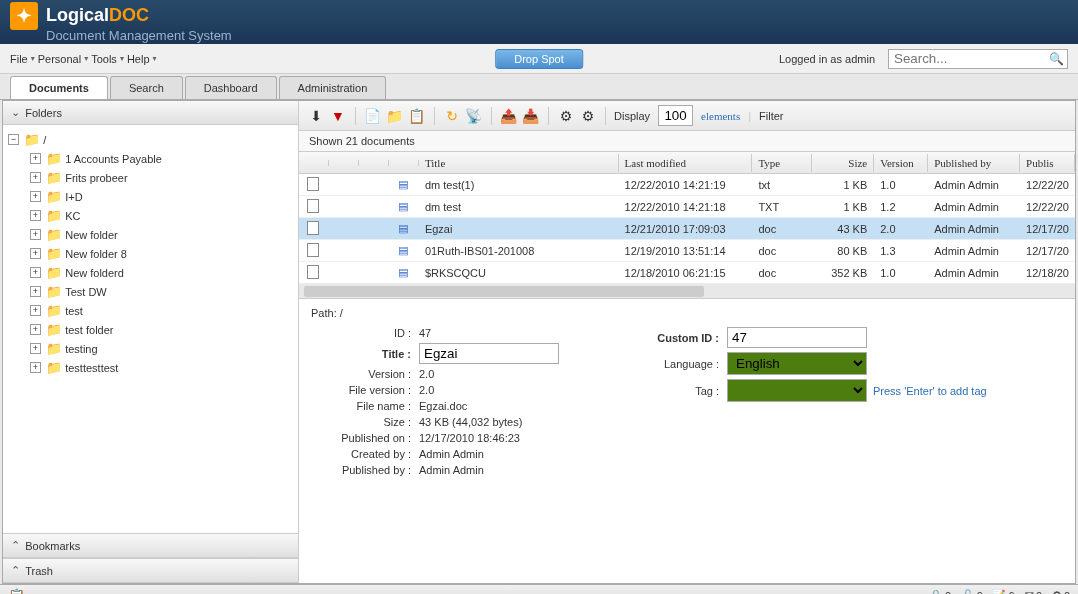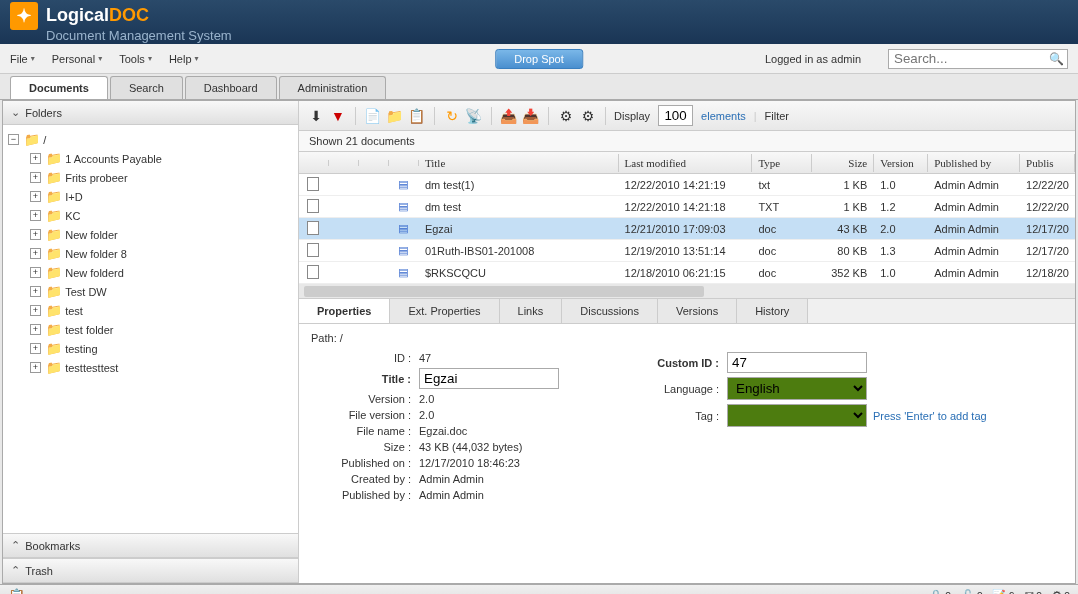--- a/index.html
+++ b/index.html
@@ -3,21 +3,21 @@
 <meta charset="utf-8">
 <style>
 * { box-sizing: border-box; margin: 0; padding: 0; }
 body { font-family: Arial, sans-serif; font-size: 11px; color: #333; background: #e8e8e8; width: 1078px; height: 594px; overflow: hidden; }
 .header { background: linear-gradient(#2a4a6a, #1a3555); height: 44px; display: flex; align-items: center; padding: 0 10px; color: white; }
 .logo { display: flex; align-items: center; gap: 8px; }
 .logo-icon { width: 28px; height: 28px; background: #f90; border-radius: 3px; display: flex; align-items: center; justify-content: center; font-size: 18px; color: white; font-weight: bold; }
 .logo-text { font-size: 18px; font-weight: bold; }
 .logo-text .orange { color: #f90; }
 .logo-sub { font-size: 13px; color: #99b3cc; margin-left: 36px; margin-top: -2px; }
-.menubar { background: #f0f0f0; border-bottom: 1px solid #ccc; height: 30px; display: flex; align-items: center; padding: 0 10px; gap: 17px; position: relative; }
+.menubar { background: #f0f0f0; border-bottom: 1px solid #ccc; height: 30px; display: flex; align-items: center; padding: 0 10px; gap: 3px; position: relative; }
 .menu-item { cursor: pointer; display: flex; align-items: center; gap: 3px; }
 .menu-item::after { content: '▾'; font-size: 8px; color: #666; }
 .drop-spot { position: absolute; left: 50%; transform: translateX(-50%); background: linear-gradient(#7ab7e8, #4a8fcf); color: white; padding: 3px 18px; border-radius: 3px; border: 1px solid #3a7fbf; cursor: pointer; }
 .login-info { margin-left: auto; margin-right: 10px; }
 .search-box { width: 180px; height: 20px; border: 1px solid #aaa; padding: 2px 20px 2px 5px; background: white; }
 .search-wrap { position: relative; }
 .search-icon { position: absolute; right: 4px; top: 3px; color: #4a8fcf; font-size: 12px; cursor: pointer; }
 .tabs { display: flex; background: #e8e8e8; padding: 2px 12px 0 10px; border-bottom: 1px solid #aaa; }
 .tab { padding: 5px 18px; border: 1px solid #aaa; border-bottom: none; margin-right: 2px; background: #e0e0e0; cursor: pointer; border-radius: 3px 3px 0 0; }
 .tab.active { background: white; font-weight: bold; }
@@ -28,21 +28,21 @@
 .tree { flex: 1; overflow: auto; padding: 5px; }
 .tree-node { display: flex; align-items: center; gap: 3px; padding: 2px 0; cursor: pointer; }
 .tree-node .expand { width: 11px; height: 11px; border: 1px solid #999; background: white; display: inline-flex; align-items: center; justify-content: center; font-size: 9px; line-height: 1; cursor: pointer; margin-right: 2px; }
 .tree-children { padding-left: 22px; }
 .folder-icon { color: #e8b838; font-size: 13px; }
 .content { flex: 1; display: flex; flex-direction: column; overflow: hidden; }
 .toolbar { background: linear-gradient(#f8f8f8, #e8e8e8); border-bottom: 1px solid #ccc; padding: 4px 8px; display: flex; align-items: center; gap: 8px; }
 .tb-group { display: flex; gap: 4px; border-right: 1px solid #ccc; padding-right: 8px; }
 .tb-icon { width: 18px; height: 18px; display: inline-flex; align-items: center; justify-content: center; cursor: pointer; font-size: 14px; }
 .display-input { width: 35px; border: 1px solid #aaa; padding: 2px; text-align: center; }
-.link { color: #2a6fb5; cursor: pointer; }
+.link { color: #2a6fb5; cursor: pointer; font-family: Liberation Serif, serif; }
 .shown { text-align: left; padding: 4px 10px; background: #f8f8f8; border-bottom: 1px solid #ccc; }
 .grid { flex: 0 0 auto; }
 .grid-header { display: flex; background: linear-gradient(#f8f8f8, #e8e8e8); border-bottom: 1px solid #ccc; height: 22px; align-items: center; }
 .grid-header > div { border-right: 1px solid #ccc; padding: 3px 6px; overflow: hidden; white-space: nowrap; font-family: Liberation Serif, serif; }
 .grid-body { max-height: 115px; overflow-y: auto; }
 .grid-row { display: flex; border-bottom: 1px solid #eee; height: 22px; align-items: center; cursor: pointer; }
 .grid-row.selected { background: #c5dff5; }
 .grid-row > div { border-right: 1px solid transparent; padding: 3px 6px; overflow: hidden; white-space: nowrap; }
 .col-icon { width: 30px; text-align: center; }
 .col-type-icon { width: 30px; text-align: center; }
@@ -304,28 +304,20 @@
             <div class="col-version">1.0</div>
             <div class="col-published">Admin Admin</div>
             <div class="col-publishdate">12/18/20</div>
           </div>
         </div>
       <div class="hscroll">
           <div class="hscroll-thumb"></div>
         </div>
     </div>
 
-    <div class="detail-tabs">
-      <div class="detail-tab active">Properties</div>
-      <div class="detail-tab">Ext. Properties</div>
-      <div class="detail-tab">Links</div>
-      <div class="detail-tab">Discussions</div>
-      <div class="detail-tab">Versions</div>
-      <div class="detail-tab">History</div>
-    </div>
 
     <div class="detail-body">
       <div class="path"><span>Path:</span> <span>/</span></div>
       <div class="props">
         <div class="prop-col">
           <div class="prop-row">
               <span class="prop-label">ID :</span>
               <span>47</span>
             </div>
           <div class="prop-row">

